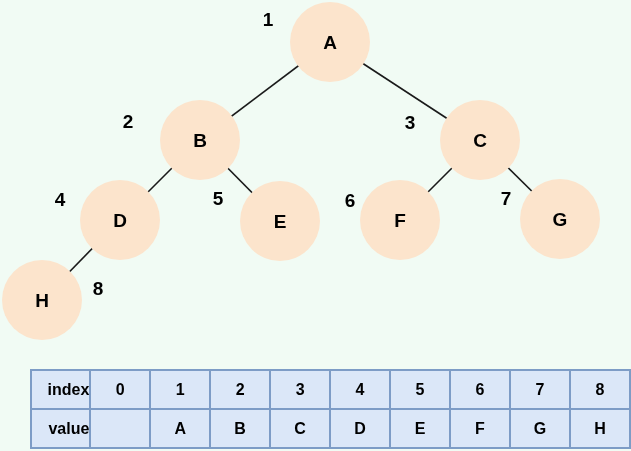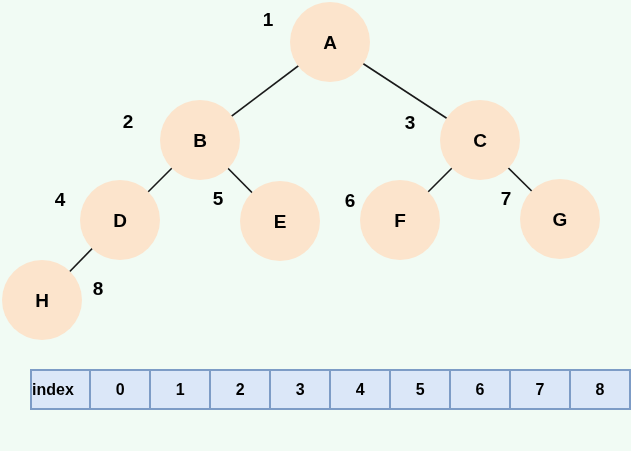--- a/index.html
+++ b/index.html
@@ -51,21 +51,21 @@
     border: 2px solid #7d9cc6;
     text-align: center;
     vertical-align: middle;
     font-weight: bold;
     font-size: 16px;
     color: #000;
     padding: 0;
   }
   table.array-table td.rowhead {
     width: 58px;
-    text-align: left;
+    text-align: right;
   }
 </style>
 </head>
 <body>
 
 <div class="stage">
 
   <svg class="tree" width="631" height="368" viewBox="0 0 631 368">
 
     <line class="edge" x1="330" y1="42" x2="200" y2="140"></line>
@@ -111,16 +111,28 @@
         <td>0</td>
         <td>1</td>
         <td>2</td>
         <td>3</td>
         <td>4</td>
         <td>5</td>
         <td>6</td>
         <td>7</td>
         <td>8</td>
       </tr>
+      <tr>
+        <td class="rowhead">value</td>
+        <td></td>
+        <td>A</td>
+        <td>B</td>
+        <td>C</td>
+        <td>D</td>
+        <td>E</td>
+        <td>F</td>
+        <td>G</td>
+        <td>H</td>
+      </tr>
     </tbody>
   </table>
 
 </div>
 
 </body></html>

